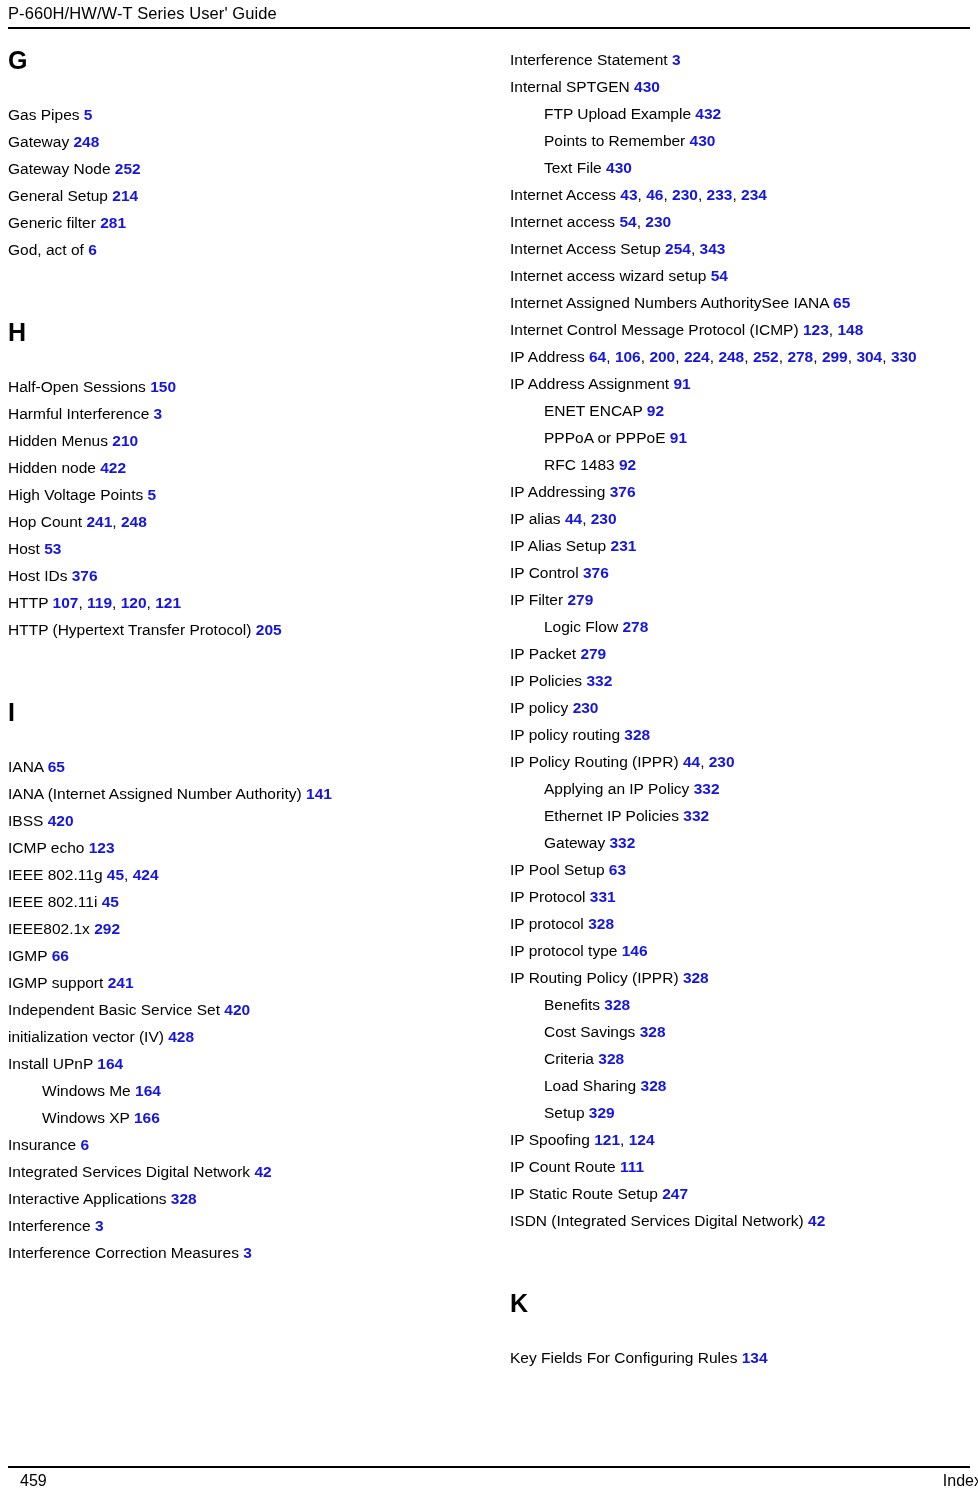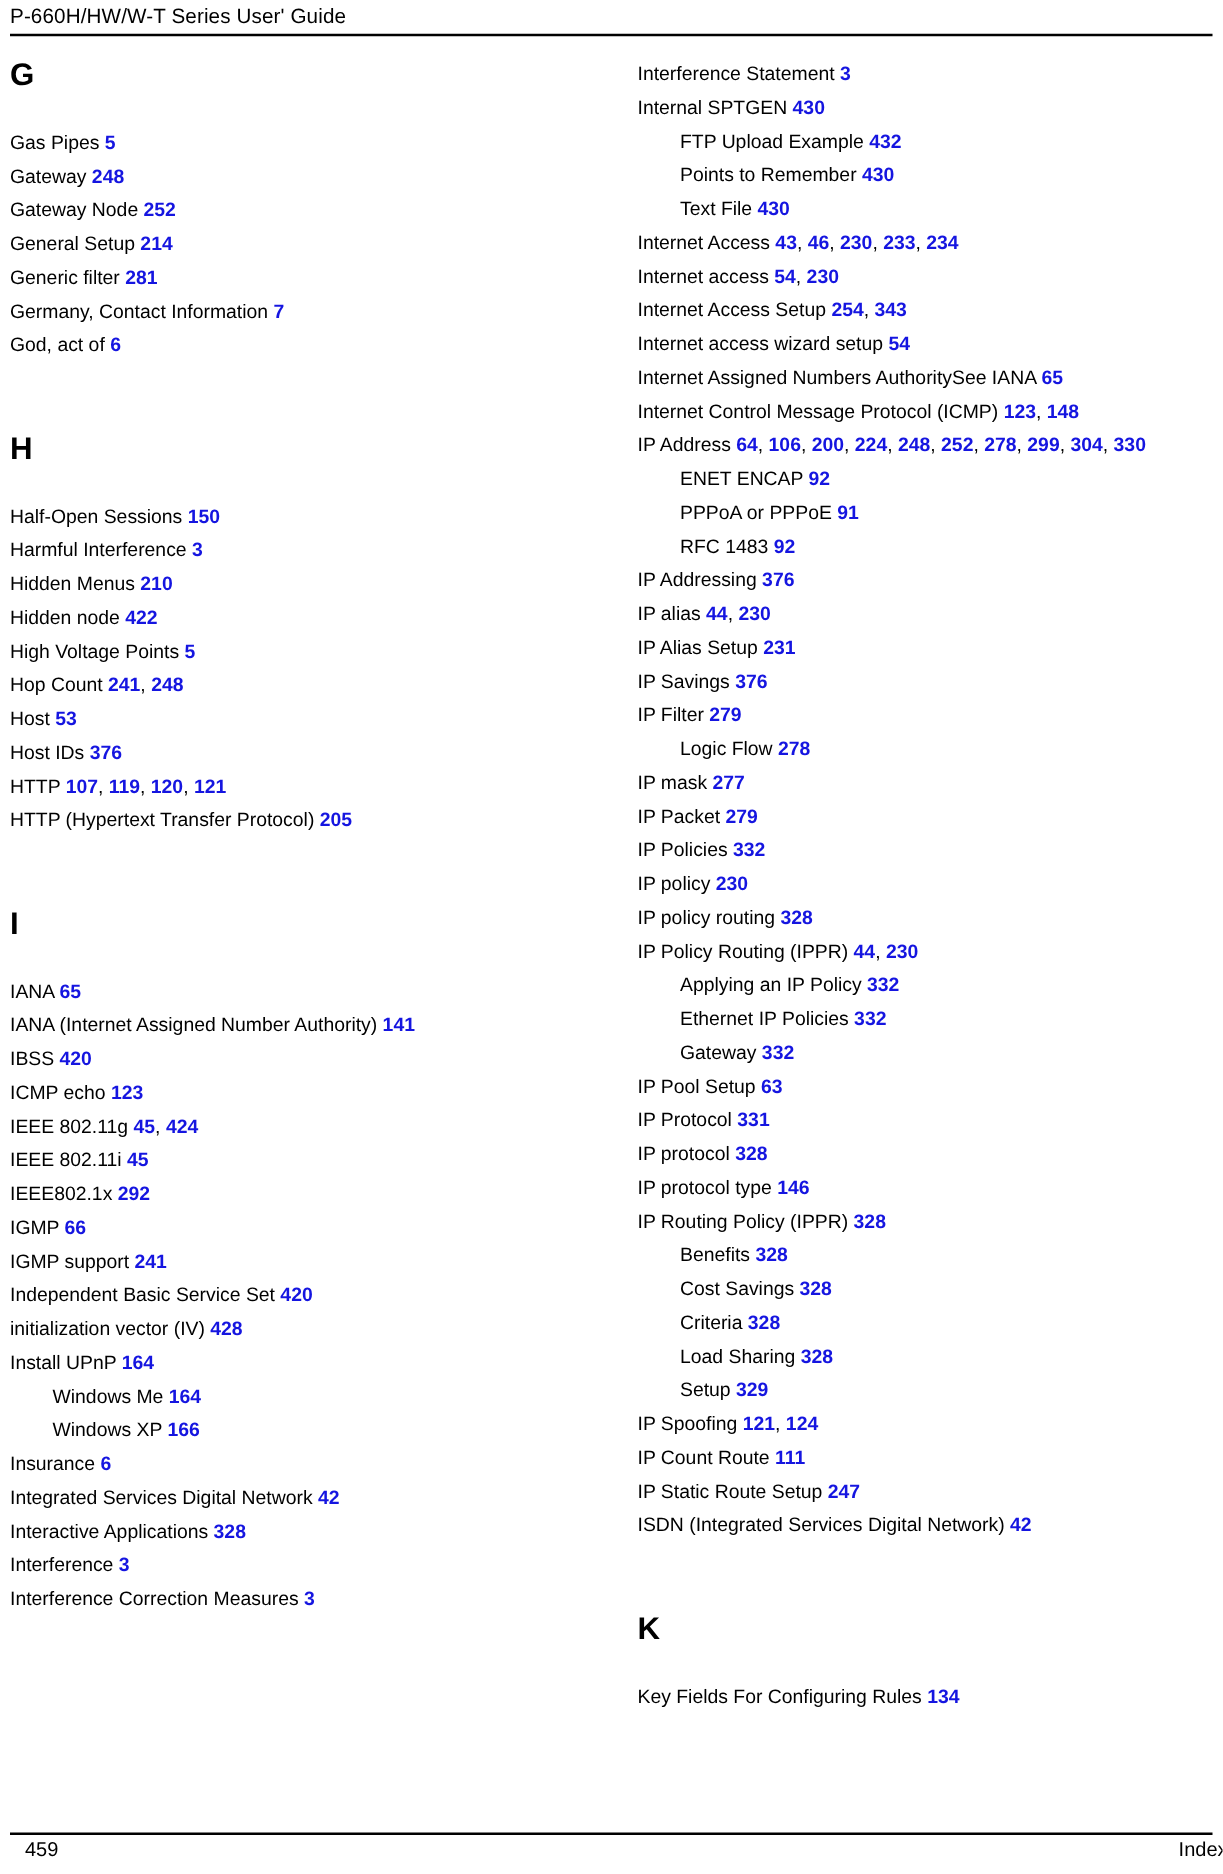--- a/index.html
+++ b/index.html
@@ -137,21 +137,20 @@
   <div class="columns">
     <div class="col col-left">
         <div class="section">
           <div class="letter-heading">G</div>
           <div class="gap-after-heading"></div>
           <div class="entry"><span class="label">Gas Pipes</span><span class="sep"> </span><span class="pg">5</span></div>
           <div class="entry"><span class="label">Gateway</span><span class="sep"> </span><span class="pg">248</span></div>
           <div class="entry"><span class="label">Gateway Node</span><span class="sep"> </span><span class="pg">252</span></div>
           <div class="entry"><span class="label">General Setup</span><span class="sep"> </span><span class="pg">214</span></div>
           <div class="entry"><span class="label">Generic filter</span><span class="sep"> </span><span class="pg">281</span></div>
-          <div class="entry"><span class="label">Germany, Contact Information</span><span class="sep"> </span><span class="pg">7</span></div>
           <div class="entry"><span class="label">God, act of</span><span class="sep"> </span><span class="pg">6</span></div>
         </div>
         <div class="section">
           <div class="gap-before-heading"></div>
           <div class="letter-heading">H</div>
           <div class="gap-after-heading"></div>
           <div class="entry"><span class="label">Half-Open Sessions</span><span class="sep"> </span><span class="pg">150</span></div>
           <div class="entry"><span class="label">Harmful Interference</span><span class="sep"> </span><span class="pg">3</span></div>
           <div class="entry"><span class="label">Hidden Menus</span><span class="sep"> </span><span class="pg">210</span></div>
           <div class="entry"><span class="label">Hidden node</span><span class="sep"> </span><span class="pg">422</span></div>
@@ -194,30 +193,30 @@
           <div class="entry sub"><span class="label">FTP Upload Example</span><span class="sep"> </span><span class="pg">432</span></div>
           <div class="entry sub"><span class="label">Points to Remember</span><span class="sep"> </span><span class="pg">430</span></div>
           <div class="entry sub"><span class="label">Text File</span><span class="sep"> </span><span class="pg">430</span></div>
           <div class="entry"><span class="label">Internet Access</span><span class="sep"> </span><span class="pg">43</span><span class="sep">, </span><span class="pg">46</span><span class="sep">, </span><span class="pg">230</span><span class="sep">, </span><span class="pg">233</span><span class="sep">, </span><span class="pg">234</span></div>
           <div class="entry"><span class="label">Internet access</span><span class="sep"> </span><span class="pg">54</span><span class="sep">, </span><span class="pg">230</span></div>
           <div class="entry"><span class="label">Internet Access Setup</span><span class="sep"> </span><span class="pg">254</span><span class="sep">, </span><span class="pg">343</span></div>
           <div class="entry"><span class="label">Internet access wizard setup</span><span class="sep"> </span><span class="pg">54</span></div>
           <div class="entry"><span class="label">Internet Assigned Numbers AuthoritySee IANA</span><span class="sep"> </span><span class="pg">65</span></div>
           <div class="entry"><span class="label">Internet Control Message Protocol (ICMP)</span><span class="sep"> </span><span class="pg">123</span><span class="sep">, </span><span class="pg">148</span></div>
           <div class="entry"><span class="label">IP Address</span><span class="sep"> </span><span class="pg">64</span><span class="sep">, </span><span class="pg">106</span><span class="sep">, </span><span class="pg">200</span><span class="sep">, </span><span class="pg">224</span><span class="sep">, </span><span class="pg">248</span><span class="sep">, </span><span class="pg">252</span><span class="sep">, </span><span class="pg">278</span><span class="sep">, </span><span class="pg">299</span><span class="sep">, </span><span class="pg">304</span><span class="sep">, </span><span class="pg">330</span></div>
+          <div class="entry"><span class="label">IP Address Assignment</span><span class="sep"> </span><span class="pg">91</span></div>
           <div class="entry sub"><span class="label">ENET ENCAP</span><span class="sep"> </span><span class="pg">92</span></div>
           <div class="entry sub"><span class="label">PPPoA or PPPoE</span><span class="sep"> </span><span class="pg">91</span></div>
           <div class="entry sub"><span class="label">RFC 1483</span><span class="sep"> </span><span class="pg">92</span></div>
           <div class="entry"><span class="label">IP Addressing</span><span class="sep"> </span><span class="pg">376</span></div>
           <div class="entry"><span class="label">IP alias</span><span class="sep"> </span><span class="pg">44</span><span class="sep">, </span><span class="pg">230</span></div>
           <div class="entry"><span class="label">IP Alias Setup</span><span class="sep"> </span><span class="pg">231</span></div>
-          <div class="entry"><span class="label">IP Savings</span><span class="sep"> </span><span class="pg">376</span></div>
+          <div class="entry"><span class="label">IP Control</span><span class="sep"> </span><span class="pg">376</span></div>
           <div class="entry"><span class="label">IP Filter</span><span class="sep"> </span><span class="pg">279</span></div>
           <div class="entry sub"><span class="label">Logic Flow</span><span class="sep"> </span><span class="pg">278</span></div>
-          <div class="entry"><span class="label">IP mask</span><span class="sep"> </span><span class="pg">277</span></div>
           <div class="entry"><span class="label">IP Packet</span><span class="sep"> </span><span class="pg">279</span></div>
           <div class="entry"><span class="label">IP Policies</span><span class="sep"> </span><span class="pg">332</span></div>
           <div class="entry"><span class="label">IP policy</span><span class="sep"> </span><span class="pg">230</span></div>
           <div class="entry"><span class="label">IP policy routing</span><span class="sep"> </span><span class="pg">328</span></div>
           <div class="entry"><span class="label">IP Policy Routing (IPPR)</span><span class="sep"> </span><span class="pg">44</span><span class="sep">, </span><span class="pg">230</span></div>
           <div class="entry sub"><span class="label">Applying an IP Policy</span><span class="sep"> </span><span class="pg">332</span></div>
           <div class="entry sub"><span class="label">Ethernet IP Policies</span><span class="sep"> </span><span class="pg">332</span></div>
           <div class="entry sub"><span class="label">Gateway</span><span class="sep"> </span><span class="pg">332</span></div>
           <div class="entry"><span class="label">IP Pool Setup</span><span class="sep"> </span><span class="pg">63</span></div>
           <div class="entry"><span class="label">IP Protocol</span><span class="sep"> </span><span class="pg">331</span></div>

